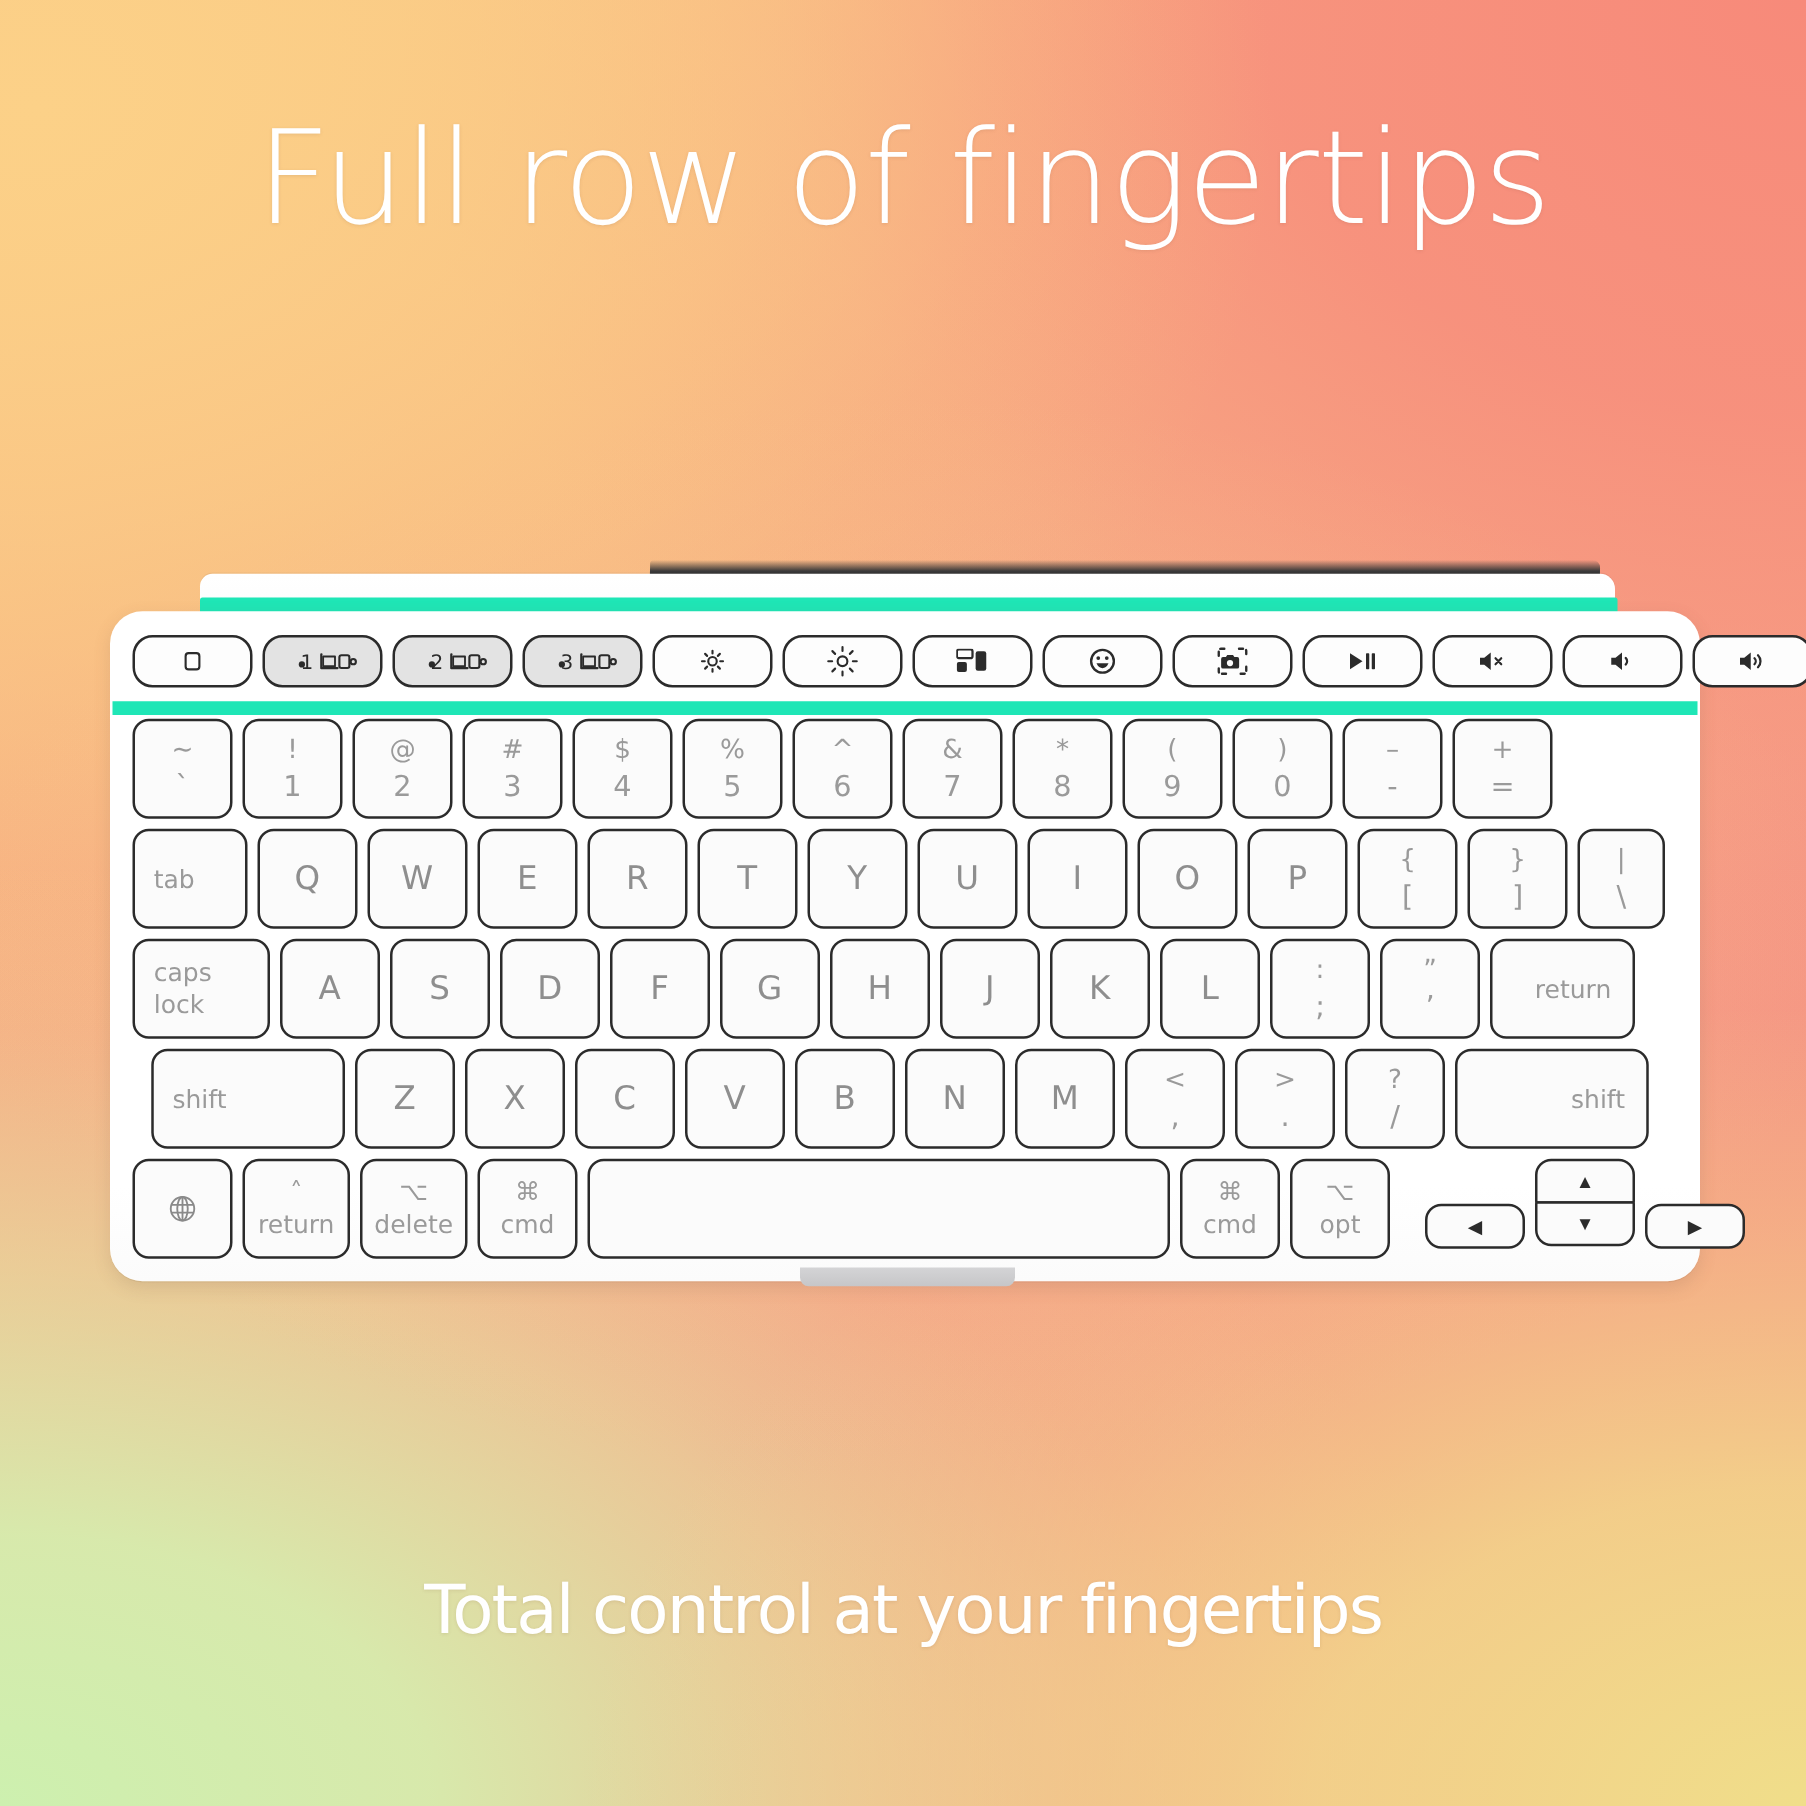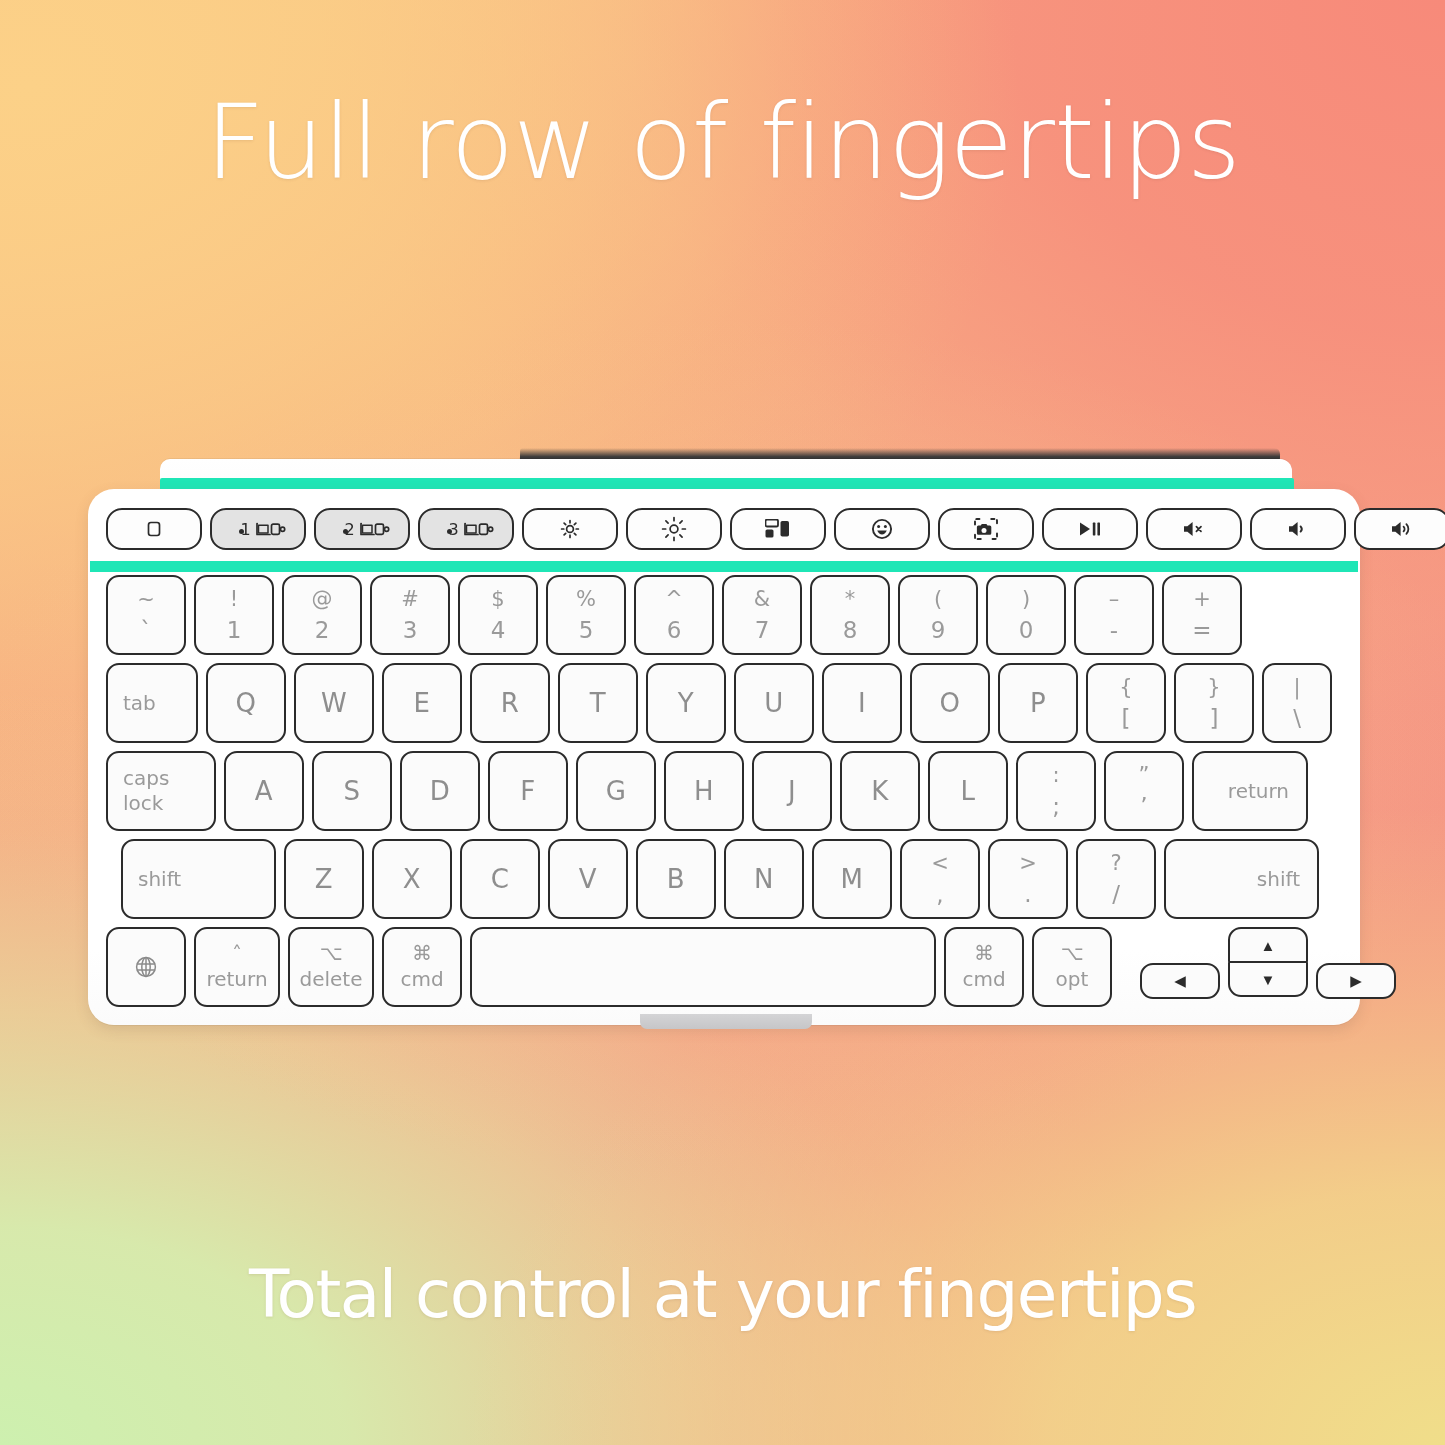--- a/index.html
+++ b/index.html
@@ -47,21 +47,21 @@
   .headline, .caption {
     position:absolute; left:0; width:100%; text-align:center;
     color:#FFFFFF; z-index:6;
     font-family:"DejaVu Sans", sans-serif;
     font-weight:300;
     letter-spacing:-1px;
     text-shadow:0 1px 3px rgba(120,80,60,0.14);
     white-space:nowrap;
   }
   .headline { top:84px; font-size:104px; line-height:1.12; }
-  .caption  { top:1258px; font-size:66px; line-height:1.12; font-weight:400; letter-spacing:-1.5px; }
+  .caption  { top:1258px; font-size:54px; line-height:1.12; font-weight:400; letter-spacing:-1.5px; }
 
   
   #kb-wrap { position:absolute; left:0; top:0; width:100%; height:100%; z-index:4; }
 
   
   .rear-shadow {
     position:absolute; left:520px; top:448px; width:760px; height:16px;
     background:linear-gradient(180deg,rgba(60,58,58,0) 0%,#3b3a3a 55%,#2e2d2d 100%);
     border-radius:3px 6px 0 0;
     transform:skewX(-1deg);

